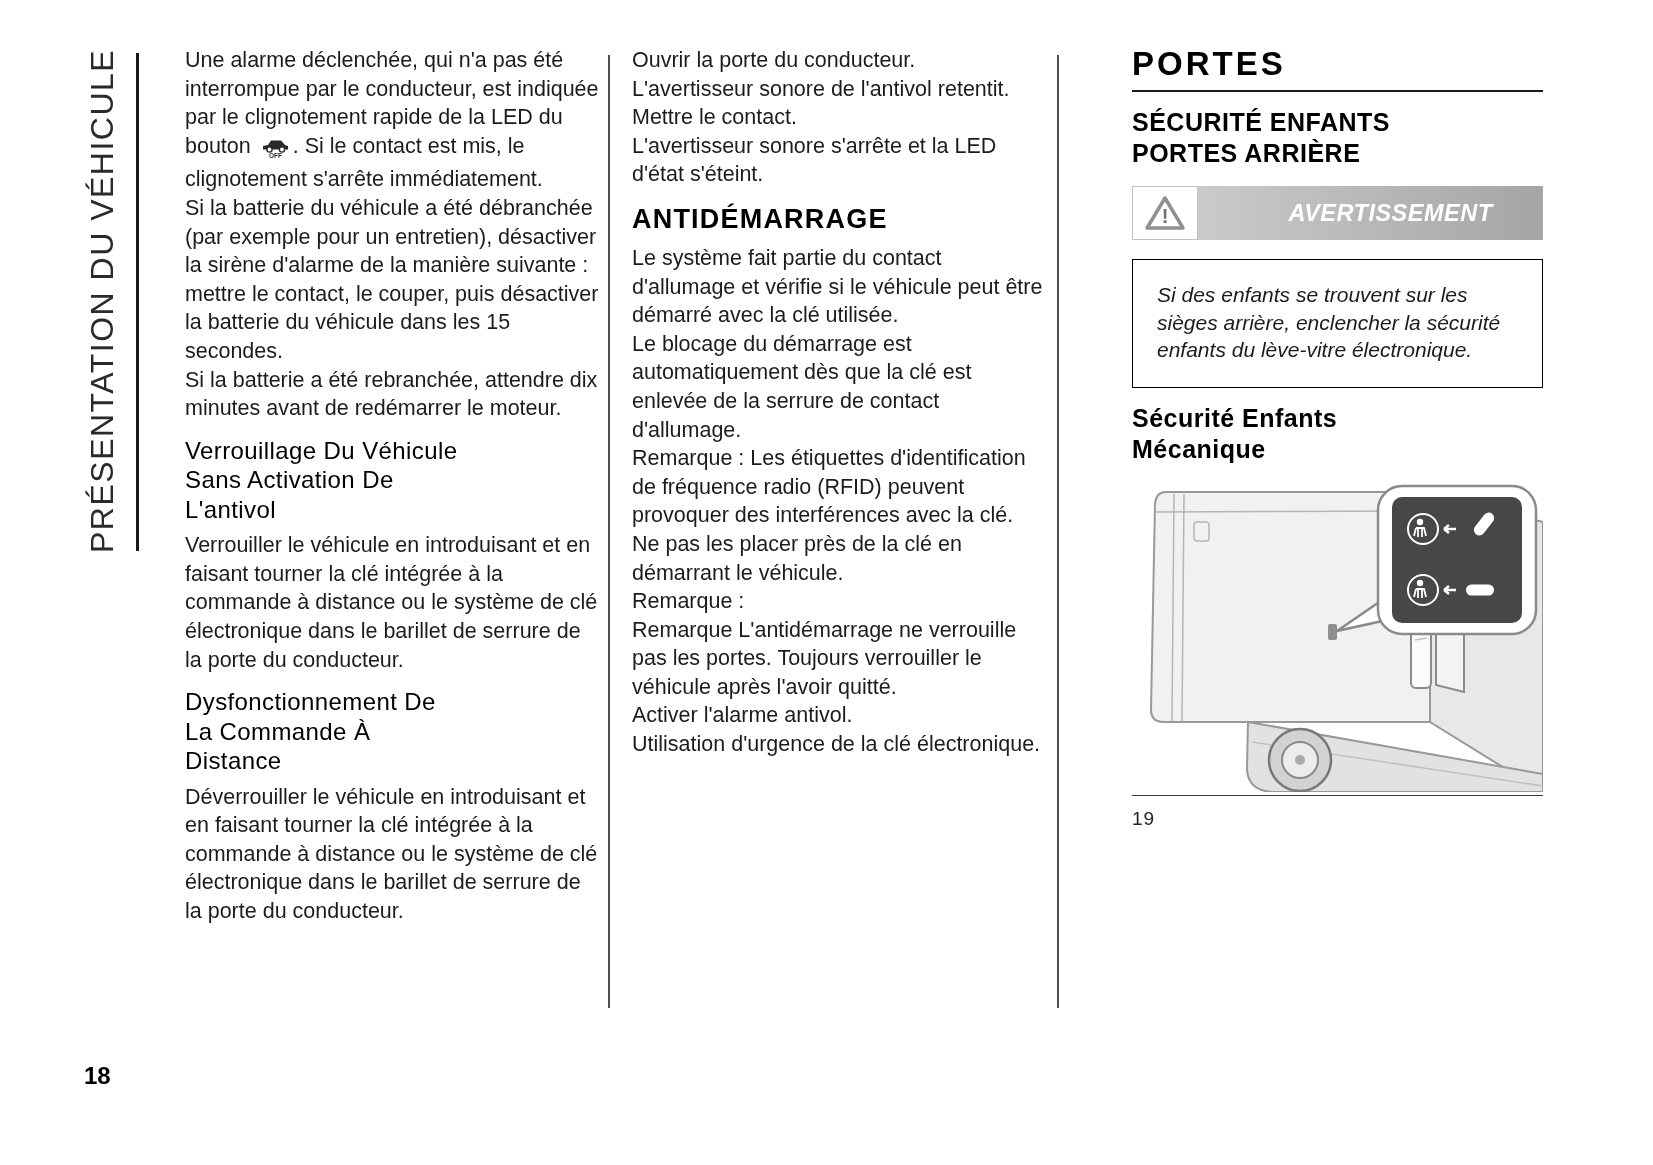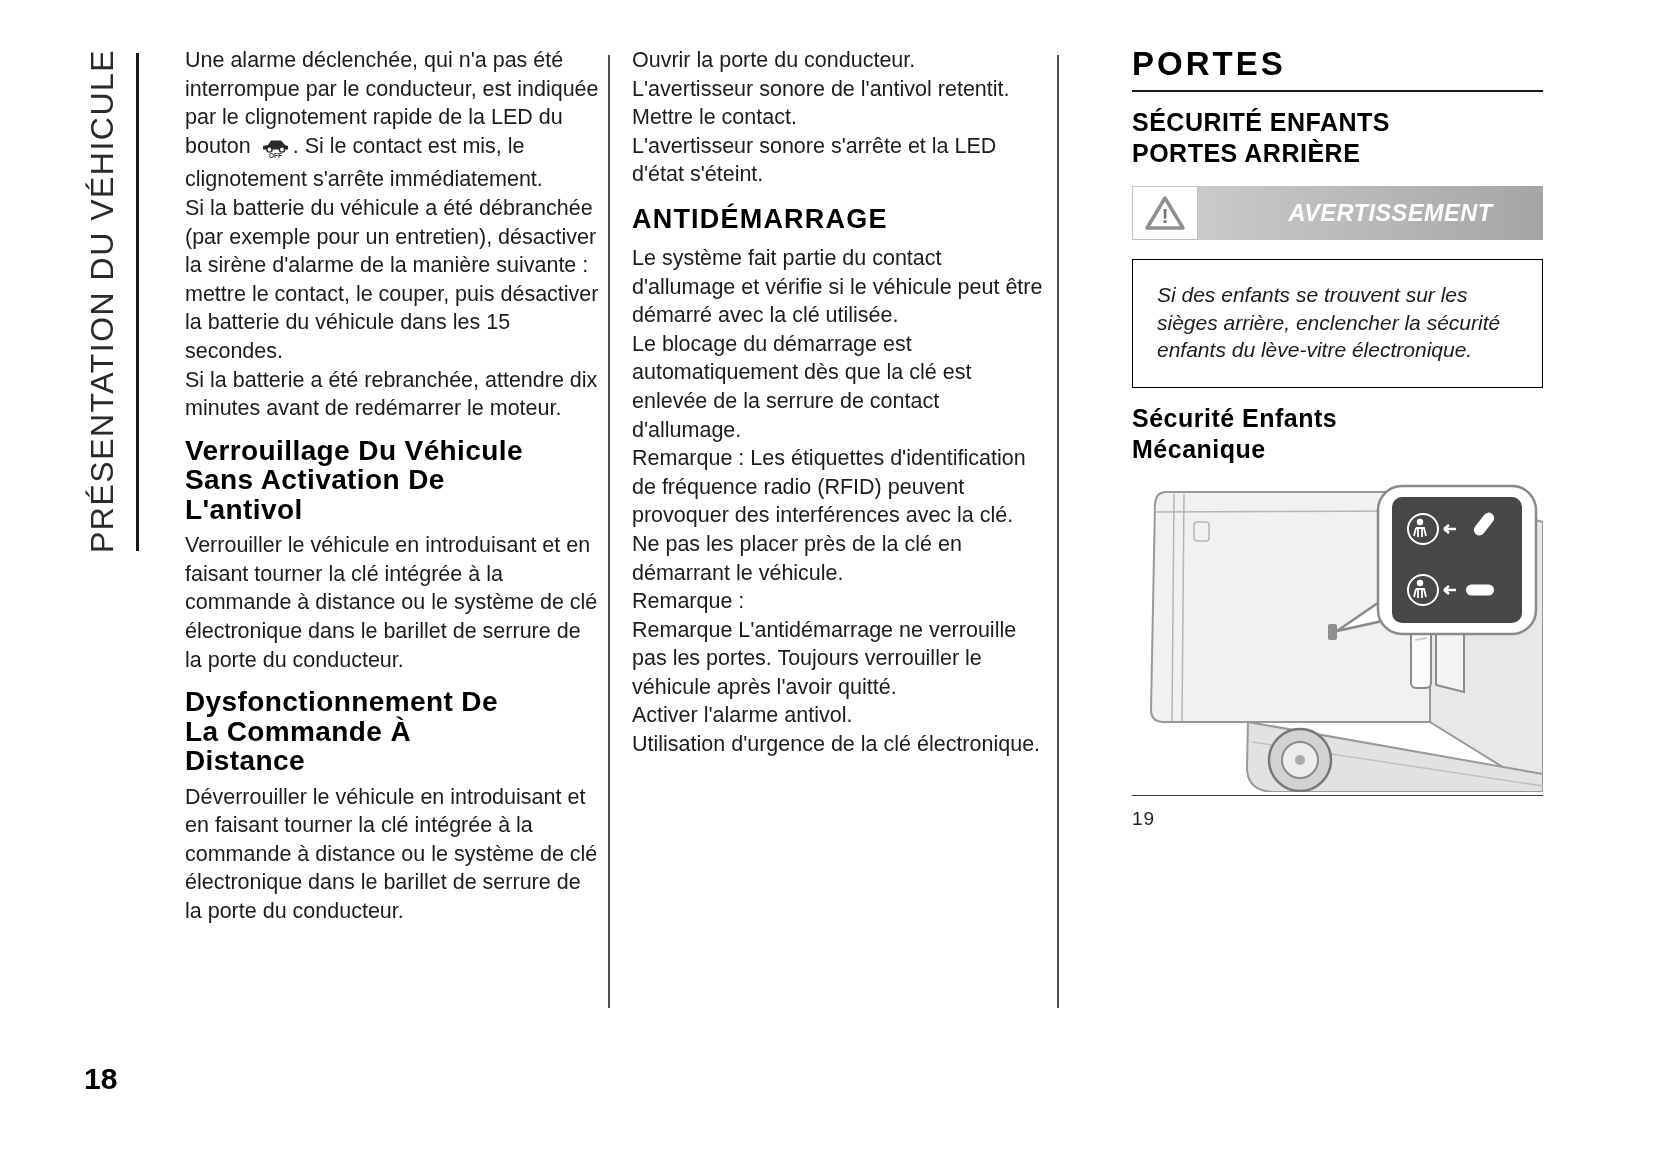--- a/index.html
+++ b/index.html
@@ -16,33 +16,33 @@
   .divider { position:absolute; top:55px; height:953px; width:1.5px; background:#4d4d4d; }
   #divider-1 { left:608px; }
   #divider-2 { left:1057px; }
 
   .sidebar-rule { position:absolute; left:136px; top:53px; width:3px; height:498px; background:#1a1a1a; }
   .sidebar-text {
     position:absolute; left:84px; top:53px; height:500px; width:46px;
     writing-mode:vertical-rl; transform:rotate(180deg);
     font-size:32px; letter-spacing:1.5px; color:#2a2a2a; white-space:nowrap;
   }
-  .page-number { position:absolute; left:84px; top:1062px; font-size:30px; font-weight:bold; color:#000; }
+  .page-number { position:absolute; left:84px; top:1062px; font-size:24px; font-weight:bold; color:#000; }
 
   
   .col { position:absolute; top:46px; }
   #col1 { left:185px; width:418px; }
   #col2 { left:632px; width:412px; }
   #col3 { left:1132px; width:411px; }
 
   p.body { font-size:21.5px; line-height:28.6px; margin:0; }
   .mt { margin-top:15px; }
 
   .h3col-wrap { margin:13px 0 7px; }
-  .h3col { font-size:28px; font-weight:bold; line-height:29.5px; letter-spacing:0.4px; color:#000; }
+  .h3col { font-size:24px; font-weight:normal; line-height:29.5px; letter-spacing:0.4px; color:#000; }
 
   .h2caps { font-size:27px; font-weight:bold; letter-spacing:1.2px; margin:15px 0 9px; color:#000; }
 
   #col3 .title { font-size:33px; font-weight:bold; letter-spacing:3px; line-height:36px; color:#000; }
   .title-rule { height:2px; background:#1a1a1a; margin-top:8px; }
   #col3 .h2 { font-size:25px; font-weight:bold; line-height:31px; letter-spacing:0.5px; margin-top:15px; color:#000; }
 
   
   .warning-box { margin-top:17px; height:54px; display:flex; align-items:stretch; }
   .warning-icon-cell { width:66px; background:#ffffff; border:1px solid #c2c2c2; display:flex; align-items:center; justify-content:center; }

